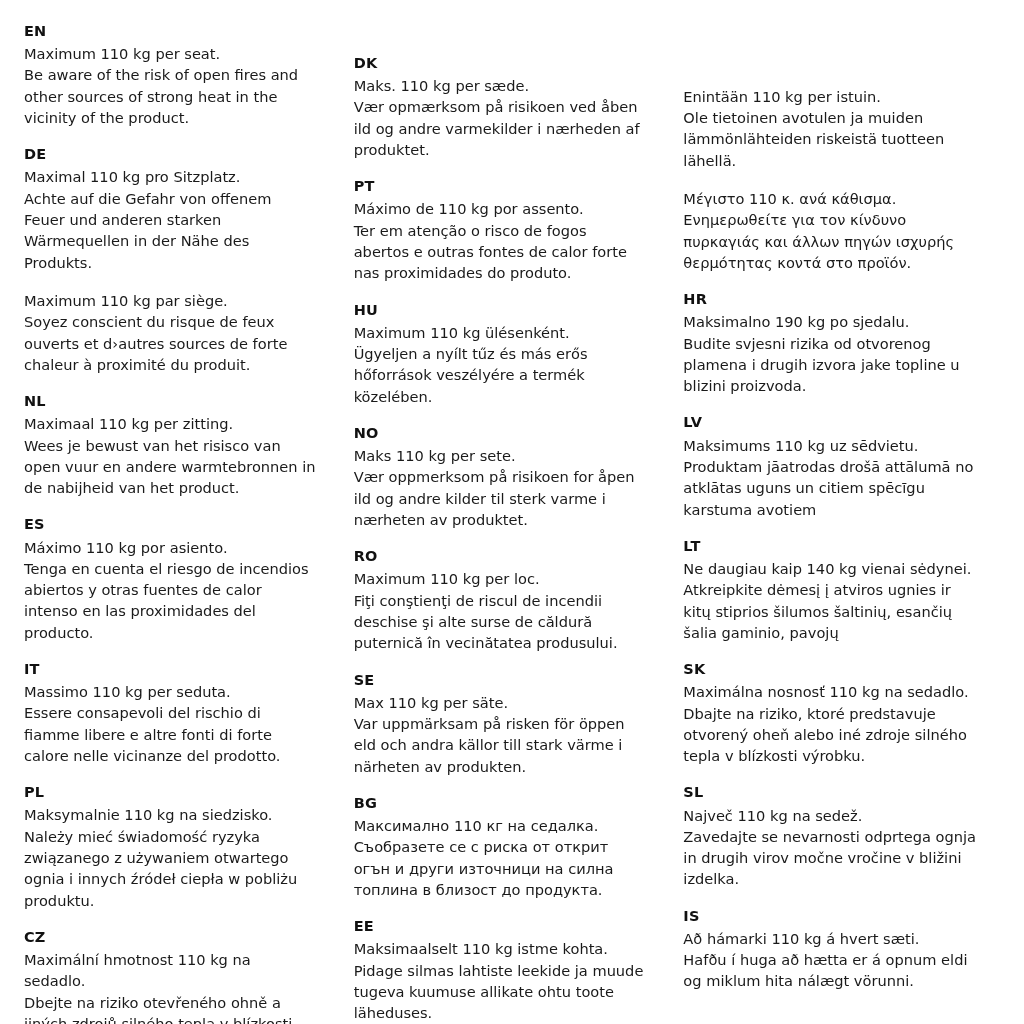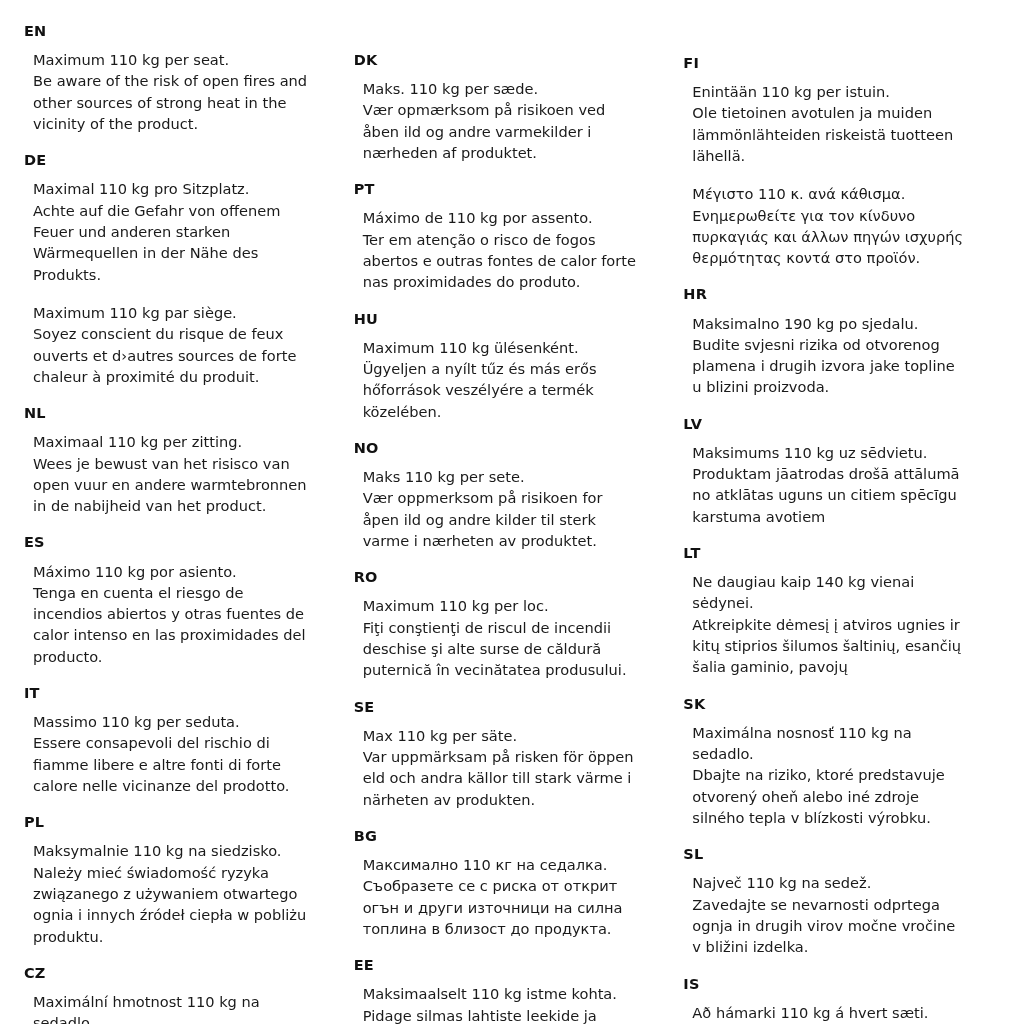--- a/index.html
+++ b/index.html
@@ -43,21 +43,21 @@
     font-size: 14.5px;
     font-weight: bold;
     line-height: 1.25;
     letter-spacing: 0.2px;
     margin: 0 0 3px 0;
     color: #111111;
   }
   .text {
     font-size: 14.6px;
     line-height: 1.46;
-    margin: 9px;
+    margin: 0;
     color: #1a1a1a;
     white-space: pre-line;
   }
 </style>
 </head>
 <body>
 
 <div id="sheet">
   <div class="columns">
 
@@ -141,21 +141,20 @@
       </div>
       <div class="entry">
         <div class="code">EE</div>
         <div class="text">Maksimaalselt 110 kg istme kohta.
 Pidage silmas lahtiste leekide ja muude tugeva kuumuse allikate ohtu toote läheduses.</div>
       </div>
     </div>
 
     <div class="column">
       <div class="entry">
-        <div class="code">FI</div>
         <div class="text">Enintään 110 kg per istuin.
 Ole tietoinen avotulen ja muiden lämmönlähteiden riskeistä tuotteen lähellä.</div>
       </div>
       <div class="entry">
         <div class="text">Μέγιστο 110 κ. ανά κάθισμα.
  Ενημερωθείτε για τον κίνδυνο πυρκαγιάς και άλλων πηγών ισχυρής θερμότητας κοντά στο προϊόν.</div>
       </div>
       <div class="entry">
         <div class="code">HR</div>
         <div class="text">Maksimalno 190 kg po sjedalu.

